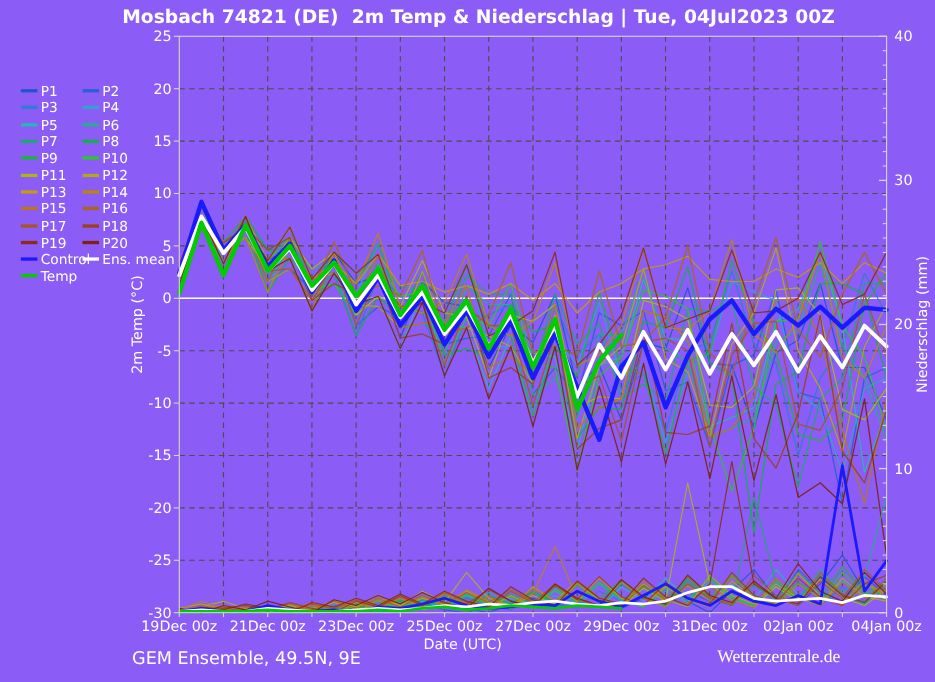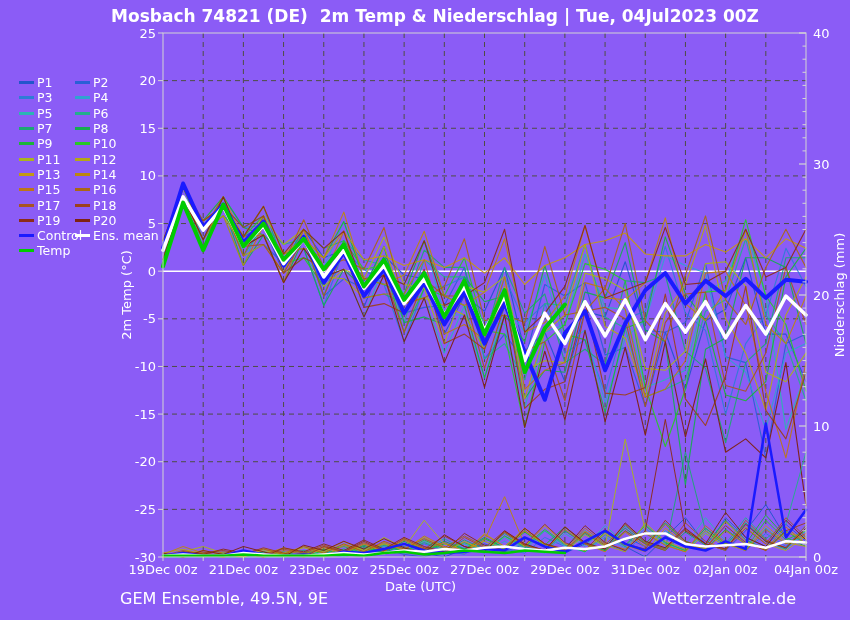--- a/index.html
+++ b/index.html
@@ -11,21 +11,21 @@
   .legend{position:absolute;left:19px;top:32px;display:grid;
     grid-template-columns:56px 102px;grid-auto-rows:15.3px;align-items:center;z-index:5;margin-top:43px;}
   .lg-item{display:flex;align-items:center;}
   .lg-swatch{width:15px;height:3px;flex:0 0 15px;margin-right:3px;}
   .lg-label{font-size:12.5px;line-height:13px;white-space:nowrap;}
   .ylab{position:absolute;font-size:13px;white-space:nowrap;}
   .ylab.left{left:126px;top:295px;transform:translate(-50%,-50%) rotate(-90deg);}
   .ylab.right{left:839px;top:295px;transform:translate(-50%,-50%) rotate(-90deg);}
   .xlab{position:absolute;top:579px;left:385px;width:200px;font-size:13px;}
   .footer-left{position:absolute;top:589px;left:120px;font-size:16px;text-align:center;}
-  .footer-right{position:absolute;top:589px;left:652px;font-size:16px;}
+  .footer-right{position:absolute;top:589px;left:652px;font-size:16px;font-family:Liberation Serif, serif;}
 </style>
 </head>
 <body>
 
 <div class="stage">
   <div class="title">Mosbach 74821 (DE)  2m Temp &amp; Niederschlag | Tue, 04Jul2023 00Z</div>
   <div class="legend" id="legend">
       <div class="lg-item">
         <span class="lg-swatch" style="background: rgb(34, 85, 204);"></span>
         <span class="lg-label">P1</span>

